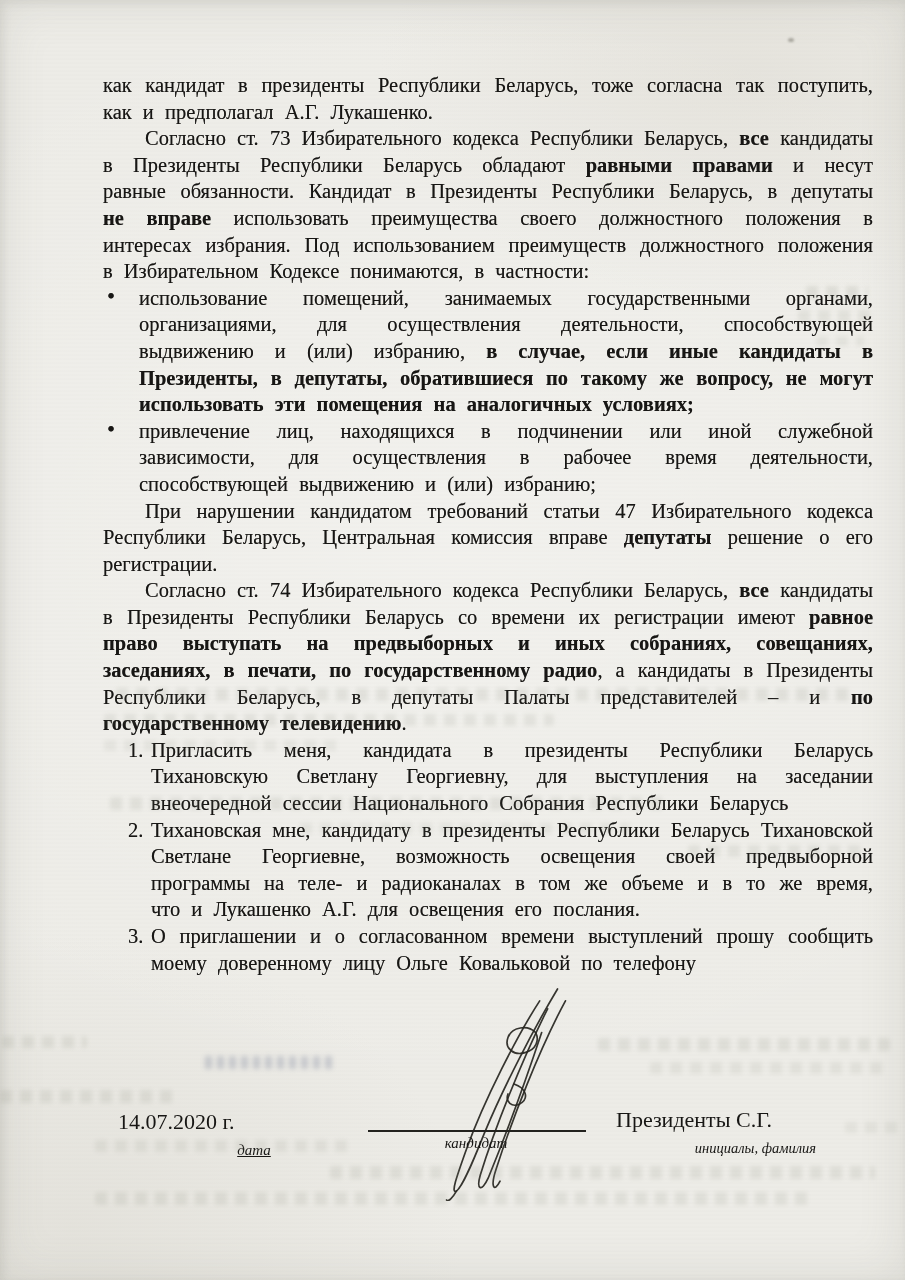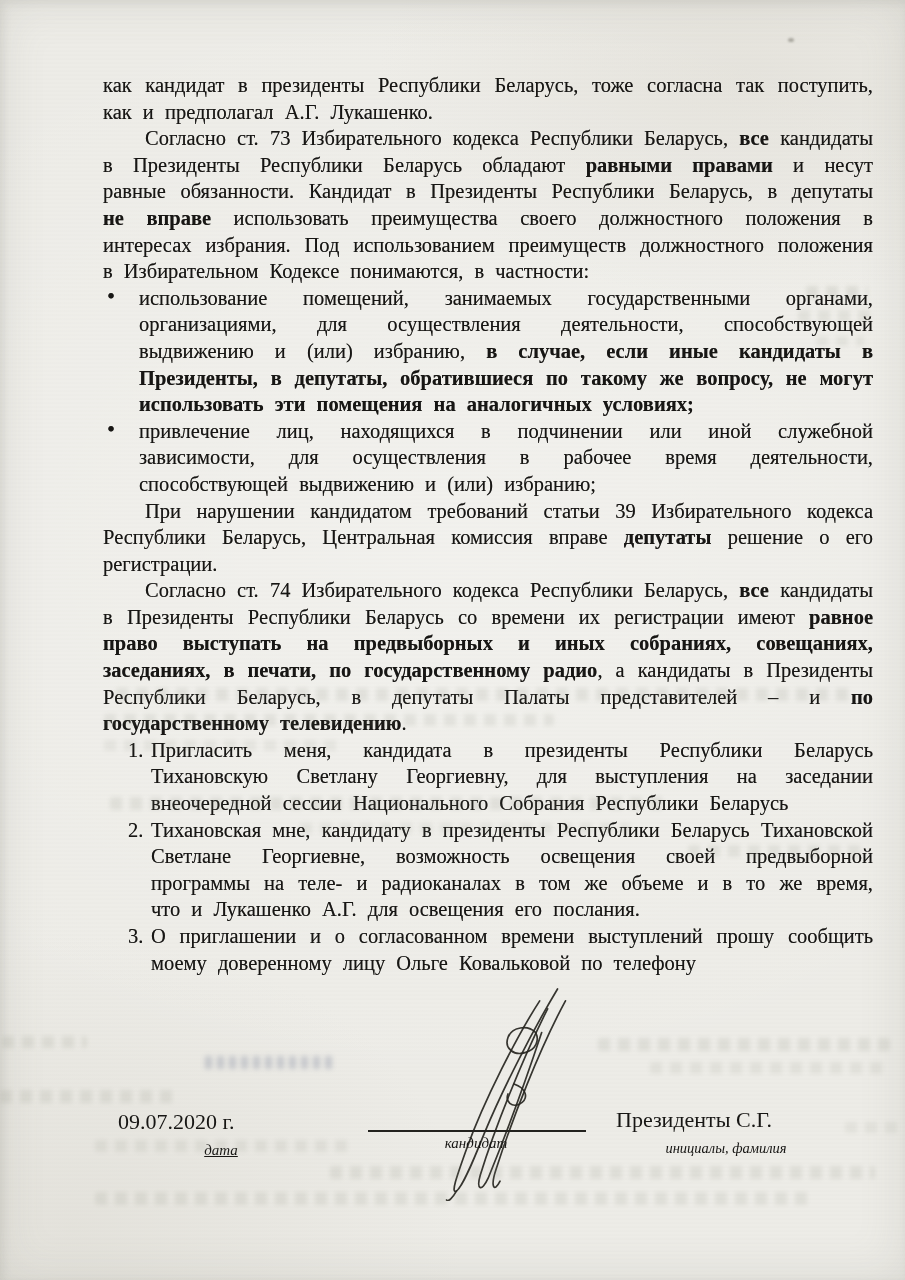--- a/index.html
+++ b/index.html
@@ -48,48 +48,48 @@
 
 <div class="page">
 
   <div class="content" id="doc-body">
       <p class="para"><span>как кандидат в президенты Республики Беларусь, тоже согласна так поступить, как и предполагал А.Г. Лукашенко.</span></p>
       <p class="para indent"><span>Согласно ст. 73 Избирательного кодекса Республики Беларусь, </span><b>все</b><span> кандидаты в Президенты Республики Беларусь обладают </span><b>равными правами</b><span> и несут равные обязанности. Кандидат в Президенты Республики Беларусь, в депутаты </span><b>не вправе</b><span> использовать преимущества своего должностного положения в интересах избрания. Под использованием преимуществ должностного положения в Избирательном Кодексе понимаются, в частности:</span></p>
       <ul class="bullets">
         <li><span>использование помещений, занимаемых государственными органами, организациями, для осуществления деятельности, способствующей выдвижению и (или) избранию, </span><b>в случае, если иные кандидаты в Президенты, в депутаты, обратившиеся по такому же вопросу, не могут использовать эти помещения на аналогичных условиях;</b></li>
         <li><span>привлечение лиц, находящихся в подчинении или иной служебной зависимости, для осуществления в рабочее время деятельности, способствующей выдвижению и (или) избранию;</span></li>
       </ul>
-      <p class="para indent"><span>При нарушении кандидатом требований статьи 39 Избирательного кодекса Республики Беларусь, Центральная комиссия вправе </span><b>депутаты</b><span> решение о его регистрации.</span></p>
+      <p class="para indent"><span>При нарушении кандидатом требований статьи 47 Избирательного кодекса Республики Беларусь, Центральная комиссия вправе </span><b>депутаты</b><span> решение о его регистрации.</span></p>
       <p class="para indent"><span>Согласно ст. 74 Избирательного кодекса Республики Беларусь, </span><b>все</b><span> кандидаты в Президенты Республики Беларусь со времени их регистрации имеют </span><b>равное право выступать на предвыборных и иных собраниях, совещаниях, заседаниях, в печати, по государственному радио</b><span>, а кандидаты в Президенты Республики Беларусь, в депутаты Палаты представителей – и </span><b>по государственному телевидению</b><span>.</span></p>
       <ol class="requests gap">
         <li><span>Пригласить меня, кандидата в президенты Республики Беларусь Тихановскую Светлану Георгиевну, для выступления на заседании внеочередной сессии Национального Собрания Республики Беларусь</span></li>
         <li><span>Тихановская мне, кандидату в президенты Республики Беларусь Тихановской Светлане Георгиевне, возможность освещения своей предвыборной программы на теле- и радиоканалах в том же объеме и в то же время, что и Лукашенко А.Г. для освещения его послания.</span></li>
         <li><span>О приглашении и о согласованном времени выступлений прошу сообщить моему доверенному лицу Ольге Ковальковой по телефону</span></li>
       </ol>
     </div>
 
   <div class="redact"></div>
 
   <svg class="signature-svg" viewBox="0 0 170 220" aria-hidden="true">
     <path d="M138 6 C114 46 84 104 64 152 C52 182 42 206 36 210 C30 213 36 196 46 168 C64 118 98 52 120 18"></path>
     <path d="M128 26 C102 78 74 148 60 194 C56 208 61 212 68 197 C84 158 108 92 122 50"></path>
     <path d="M146 18 C120 66 92 138 76 188 C70 206 74 212 80 200"></path>
     <path d="M116 50 C108 42 92 44 88 55 C84 66 94 74 106 70 C116 67 120 58 116 50"></path>
     <path d="M94 102 C106 106 110 116 100 122 C92 126 85 120 88 112"></path>
     <path d="M36 210 C32 217 28 221 26 219"></path>
   </svg>
 
-  <div class="footer-field field-value" style="left:118px;top:1109px;">09.07.2020 г.</div>
-  <div class="footer-field field-label" style="left:151px;top:1142px;width:140px;text-decoration:underline;">дата</div>
+  <div class="footer-field field-value" style="left:118px;top:1109px;">14.07.2020 г.</div>
+  <div class="footer-field field-label" style="left:184px;top:1142px;width:140px;text-decoration:underline;">дата</div>
 
   <div class="sig-line"></div>
   <div class="footer-field field-label" style="left:408px;top:1135px;width:136px;">кандидат</div>
 
   <div class="footer-field field-value" style="left:616px;top:1107px;">Президенты С.Г.</div>
-  <div class="footer-field field-label" style="left:636px;top:1140px;width:180px;font-size:14.5px;">инициалы, фамилия</div>
+  <div class="footer-field field-label" style="left:636px;top:1140px;width:180px;font-size:14.5px;text-align:right;">инициалы, фамилия</div>
 
   <div class="speck"></div>
 <div class="ghost" style="left: 806px; top: 286px; width: 62px; height: 13px; opacity: 0.55;"></div>
     <div class="ghost" style="left: 798px; top: 310px; width: 72px; height: 12px; opacity: 0.45;"></div>
     <div class="ghost" style="left: 816px; top: 336px; width: 48px; height: 10px; opacity: 0.4;"></div>
     <div class="ghost" style="left: 116px; top: 688px; width: 735px; height: 13px; opacity: 0.5;"></div>
     <div class="ghost" style="left: 104px; top: 714px; width: 450px; height: 12px; opacity: 0.45;"></div>
     <div class="ghost" style="left: 104px; top: 740px; width: 240px; height: 11px; opacity: 0.35;"></div>
     <div class="ghost" style="left: 110px; top: 797px; width: 560px; height: 13px; opacity: 0.5;"></div>
     <div class="ghost" style="left: 300px; top: 823px; width: 330px; height: 11px; opacity: 0.4;"></div>

